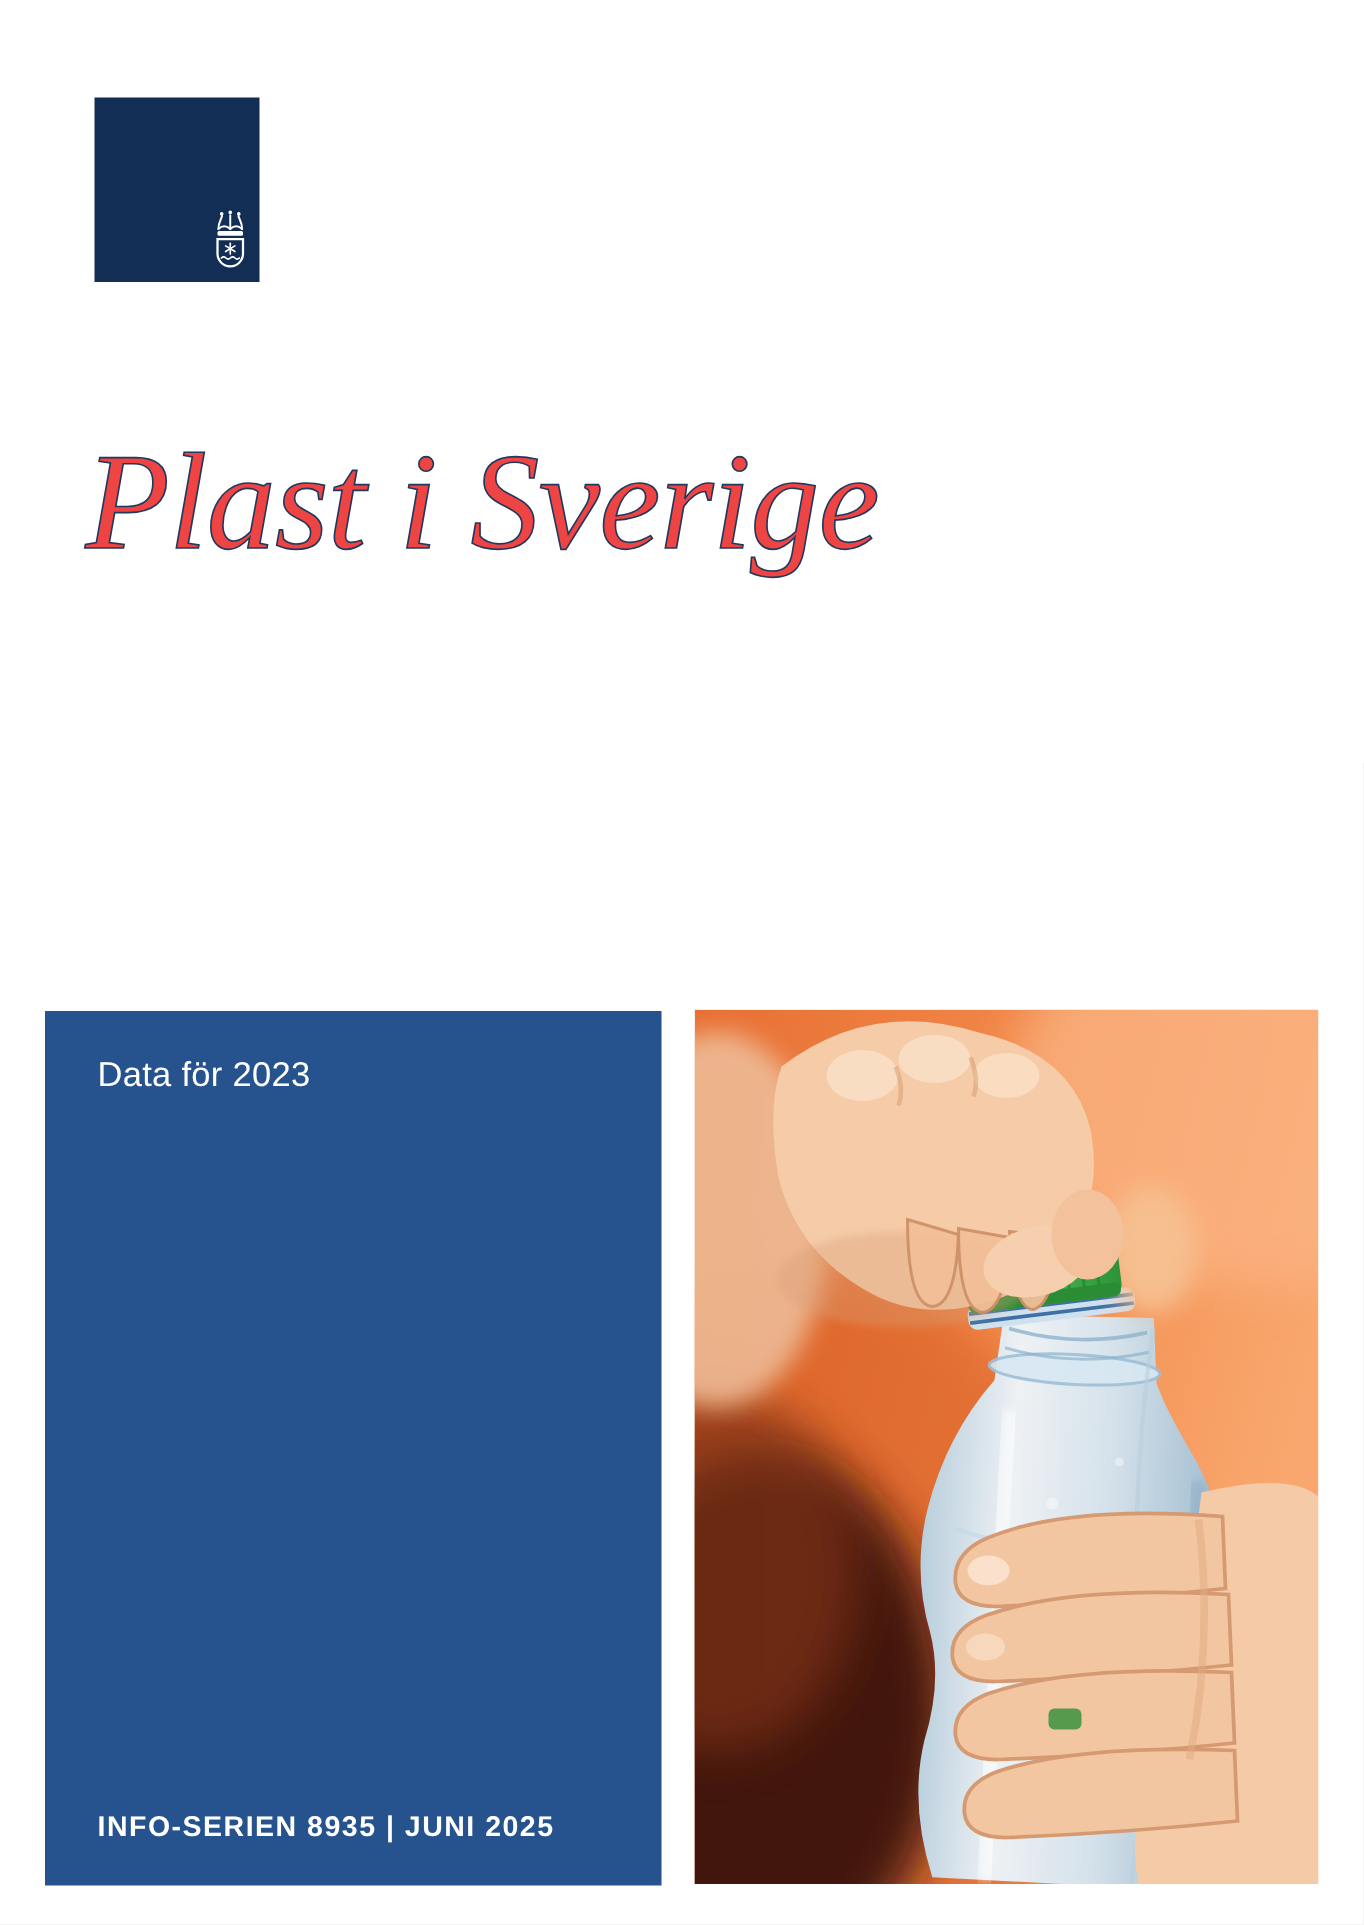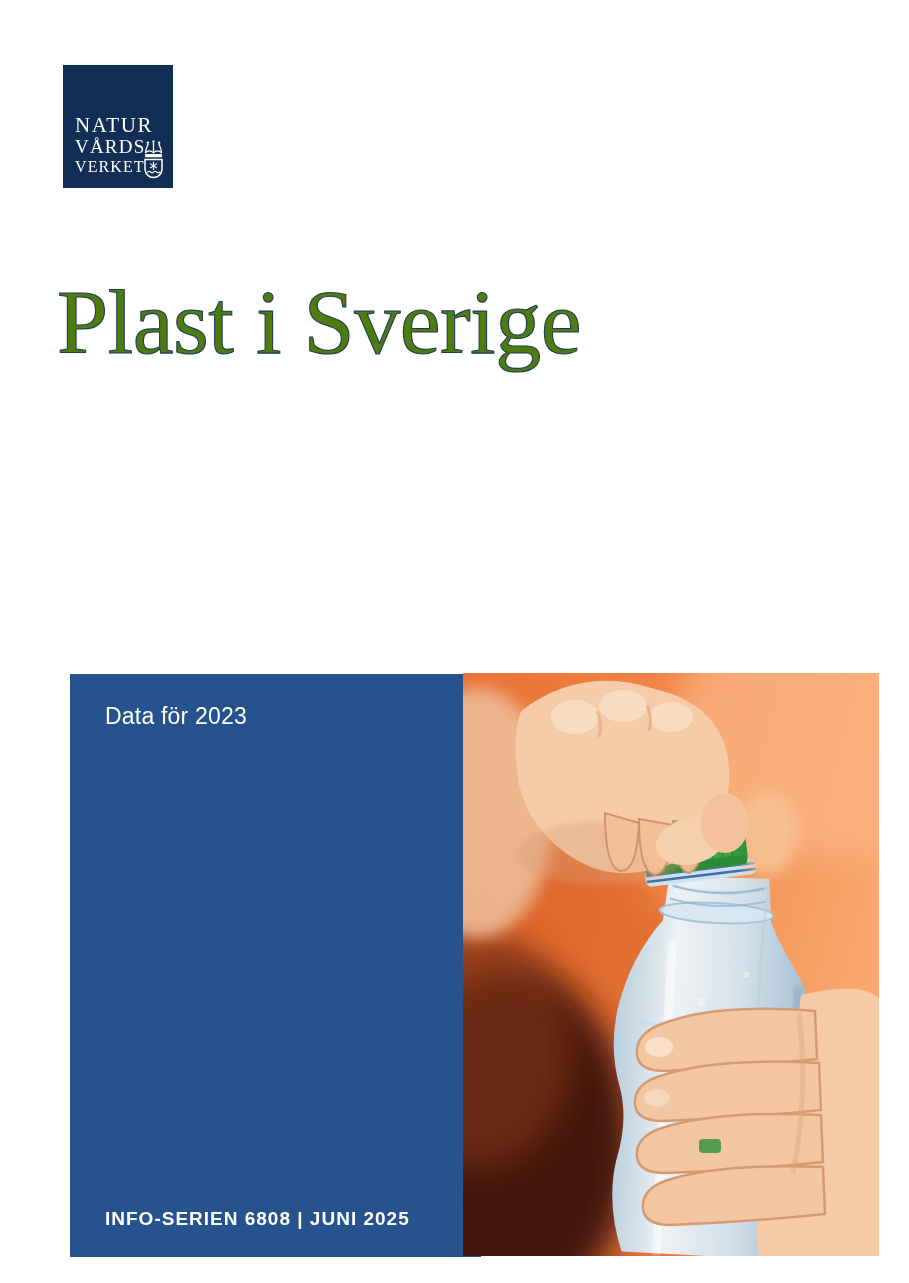--- a/index.html
+++ b/index.html
@@ -24,38 +24,38 @@
     font-family:"Liberation Serif",serif;
     line-height:1;
   }
   .logo-w1{display:block;font-size:21px;letter-spacing:1.6px;line-height:22px;}
   .logo-w2{display:block;font-size:19px;letter-spacing:1.2px;line-height:21px;}
   .logo-w3{display:block;font-size:16px;letter-spacing:1.1px;line-height:19px;}
   .emblem{position:absolute;right:6px;bottom:8px;width:27px;height:40px;}
 
   
   .title{
-    position:absolute;left:57px;top:272px;
+    position:absolute;left:57px;top:284px;
     margin:0;
     font-family:"Liberation Serif",serif;
     font-weight:normal;
     font-size:92px;line-height:101px;
     letter-spacing:-0.5px;
-    color:#4d7c0f;
+    color:#ef4444;
+    font-style:italic;
     -webkit-text-stroke:1.1px #21395c;
   }
   .title span{display:block;}
 
   
   .info-panel{
     position:absolute;left:30px;top:674px;
     width:411px;height:583px;
     background:#26538d;
     color:#ffffff;
-    margin-left:40px;
   }
   .panel-year{
     position:absolute;left:35px;top:29px;
     font-size:23px;letter-spacing:0.2px;
   }
   .panel-series{
     position:absolute;left:35px;bottom:27px;
     font-size:19px;font-weight:bold;letter-spacing:1px;
   }
 
@@ -66,25 +66,20 @@
     overflow:hidden;
   }
   .photo svg{display:block;}
 </style>
 </head>
 <body>
 
 <div class="page">
 
   <div class="logo">
-    <div class="logo-text">
-      <span class="logo-w1">NATUR</span>
-      <span class="logo-w2">VÅRDS</span>
-      <span class="logo-w3">VERKET</span>
-    </div>
     <svg class="emblem" viewBox="0 0 27 40">
       <g fill="none" stroke="#ffffff" stroke-width="1.3" stroke-linecap="round">
         <circle cx="7.8" cy="2.6" r="1.2" fill="#ffffff" stroke="none"></circle>
         <circle cx="13.5" cy="1.6" r="1.2" fill="#ffffff" stroke="none"></circle>
         <circle cx="19.2" cy="2.6" r="1.2" fill="#ffffff" stroke="none"></circle>
         <path d="M5.6,12.6 C5.6,8.2 7.6,6 8,4"></path>
         <path d="M13.5,12.6 L13.5,3.4"></path>
         <path d="M21.4,12.6 C21.4,8.2 19.4,6 19,4"></path>
         <path d="M5.6,12.6 Q9.5,9.2 13.5,12.6 Q17.5,9.2 21.4,12.6"></path>
         <rect x="5" y="14" width="17" height="3.2" rx="1" fill="#ffffff" stroke="none"></rect>
@@ -98,21 +93,21 @@
       </g>
     </svg>
   </div>
 
   <h1 class="title">
     <span>Plast i Sverige</span>
   </h1>
 
   <div class="info-panel">
     <div class="panel-year">Data för 2023</div>
-    <div class="panel-series">INFO-SERIEN 6808 | JUNI 2025</div>
+    <div class="panel-series">INFO-SERIEN 8935 | JUNI 2025</div>
   </div>
 
   <div class="photo">
     <svg width="416" height="583" viewBox="0 0 416 583">
       <defs>
         <linearGradient id="bgGrad" x1="0" y1="0" x2="1" y2="0.35">
           <stop offset="0" stop-color="#e86f33"></stop>
           <stop offset="0.5" stop-color="#f18849"></stop>
           <stop offset="1" stop-color="#f9a76e"></stop>
         </linearGradient>

